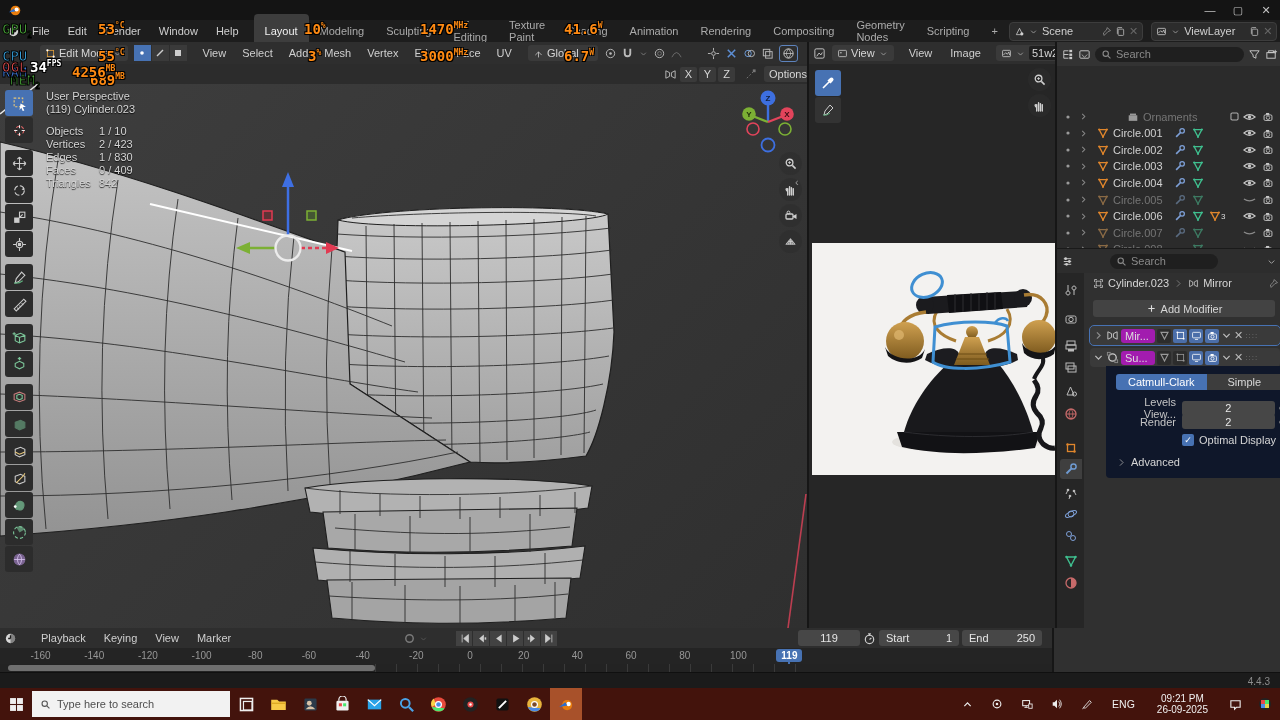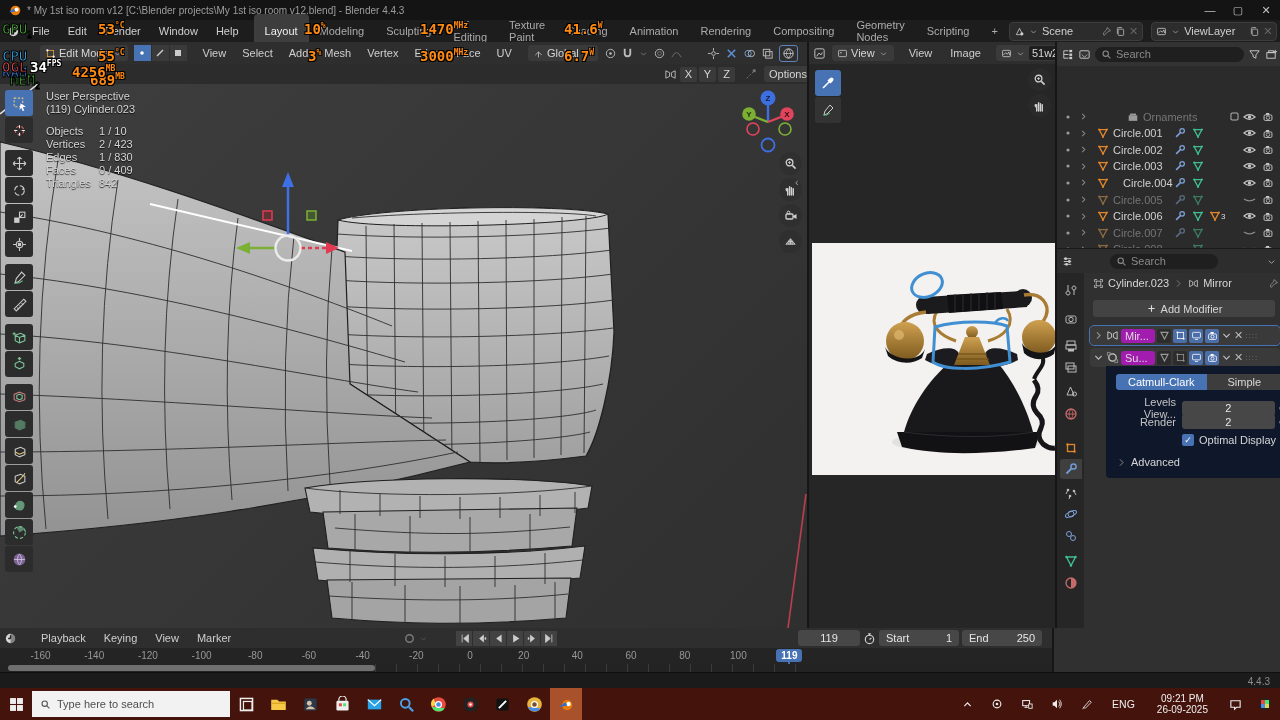--- a/index.html
+++ b/index.html
@@ -90,21 +90,20 @@
 <body class="nosel">
 
 <div id="titlebar" class="abs row">
   <span class="icn" style="margin:0 6px 0 8px">
       <svg viewBox="0 0 14 14">
         <circle cx="8" cy="7" r="5.2" fill="#e87d0d"></circle>
         <circle cx="9.3" cy="6" r="2.2" fill="#fff"></circle>
         <path d="M1 9 L6 5 L8 8 Z" fill="#2a6fd3"></path>
       </svg>
     </span>
-  <span>* My 1st iso room v12 [C:\Blender projects\My 1st iso room v12.blend] - Blender 4.4.3</span>
   <div style="margin-left:auto;display:flex">
     <div class="wbtn">—</div>
     <div class="wbtn">▢</div>
     <div class="wbtn">✕</div>
   </div>
 </div>
 
 <div id="topbar" class="abs row">
   <span class="icn" style="margin:0 4px 0 6px">
       <svg viewBox="0 0 14 14">
@@ -948,21 +947,21 @@
           </svg>
         </span>
         <span class="oel" style="left:40px">
           <svg width="12" height="12" viewBox="0 0 14 14">
             <path d="M2.5 3 H11.5 L7 11.5 Z" fill="none" stroke="#e0862c" stroke-width="1.5"></path>
             <circle cx="2.5" cy="3" r="1.2" fill="#e0862c"></circle>
             <circle cx="11.5" cy="3" r="1.2" fill="#e0862c"></circle>
             <circle cx="7" cy="11.5" r="1.2" fill="#e0862c"></circle>
           </svg>
         </span>
-        <span class="oel" style="left:66px;color:#d1d1d1">Circle.004</span>
+        <span class="oel" style="left:56px;color:#d1d1d1">Circle.004</span>
         <span class="oel" style="left:117px">
           <svg width="12" height="12" viewBox="0 0 14 14">
             <circle cx="9.5" cy="4.5" r="2.6" fill="none" stroke="#7d9fd6" stroke-width="1.5"></circle>
             <line x1="2.5" y1="11.5" x2="7.6" y2="6.4" stroke="#7d9fd6" stroke-width="2"></line>
           </svg>
         </span>
         <span class="oel" style="left:135px">
           <svg width="12" height="12" viewBox="0 0 14 14">
             <path d="M2.5 3 H11.5 L7 11.5 Z" fill="none" stroke="#3fbf8f" stroke-width="1.5"></path>
             <circle cx="2.5" cy="3" r="1.2" fill="#3fbf8f"></circle>

